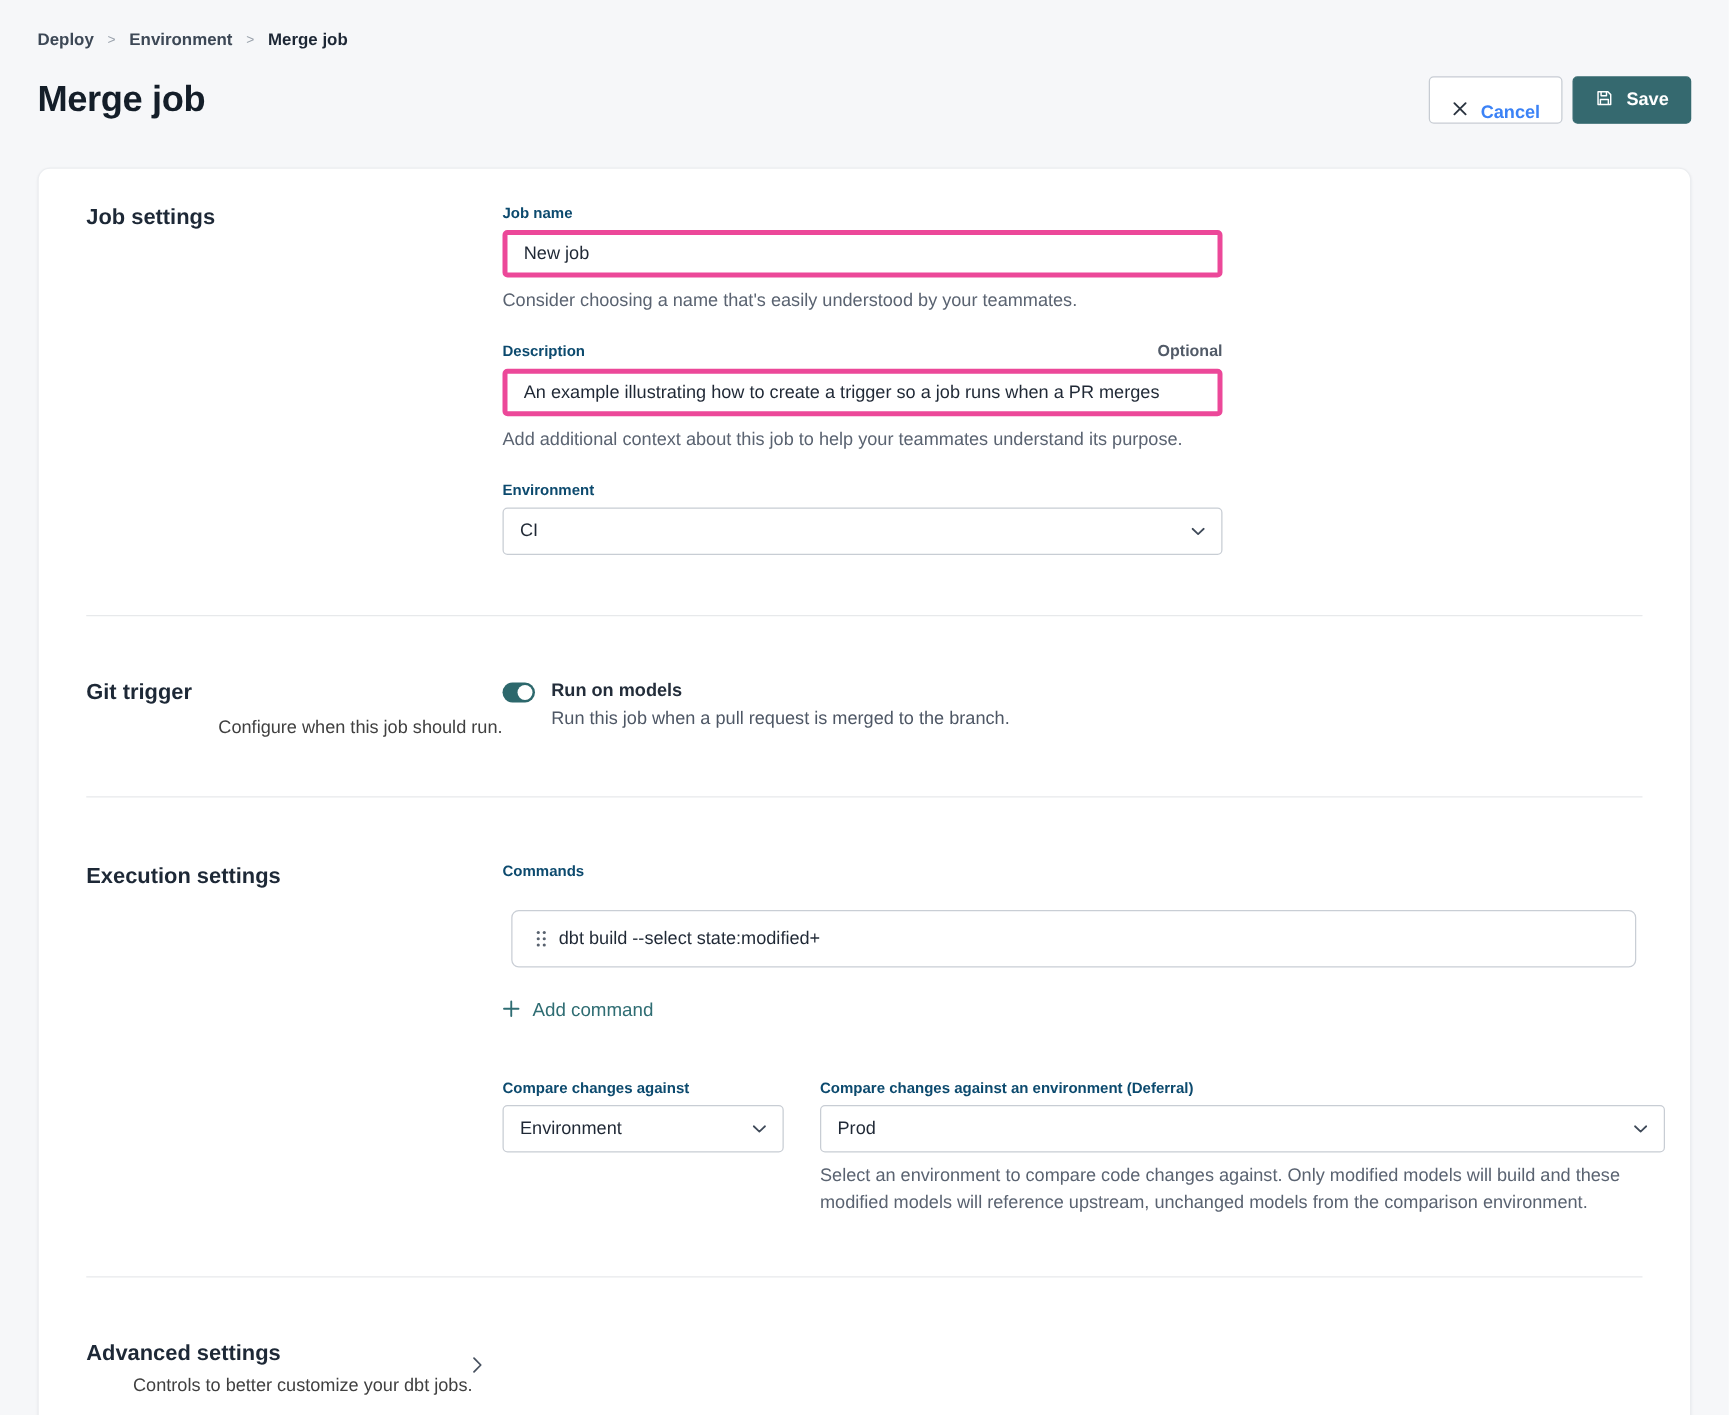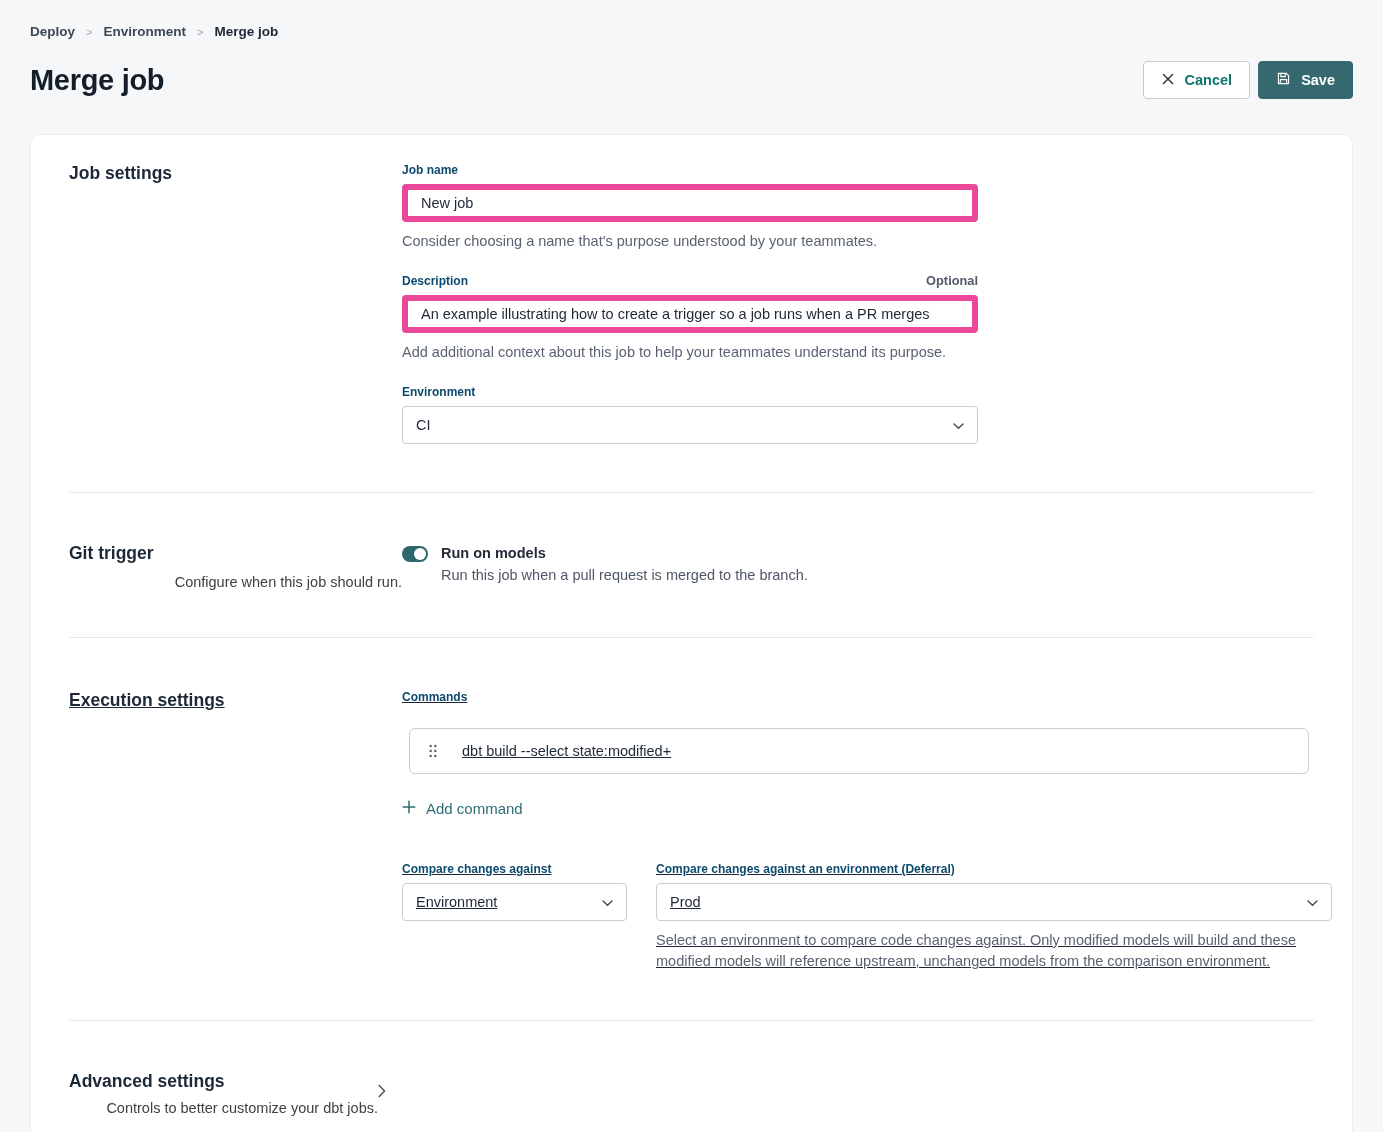--- a/index.html
+++ b/index.html
@@ -18,59 +18,59 @@
   .breadcrumb .crumb { cursor: pointer; }
   .breadcrumb .sep { color: #9aa2ac; font-size: 11px; font-weight: 400; }
   .breadcrumb .current { color: #1d2735; }
 
   
   .title-row { display: flex; justify-content: space-between; align-items: center; margin-top: 21px; height: 40px; }
   .page-title { font-size: 29px; font-weight: 700; color: #141e29; letter-spacing: -0.3px; }
   .actions { display: flex; gap: 8px; }
   .btn { display: inline-flex; align-items: center; gap: 10px; height: 38px; padding: 0 17px;
          border-radius: 4px; font-size: 14.5px; font-weight: 600; cursor: pointer; border: 1px solid transparent; }
-  .btn-cancel { background: #fff; border-color: #c7ccd3; color: #0f766e; }
+  .btn-cancel { background: #fff; border-color: #c7ccd3; color: #3b82f6; align-items: flex-end; }
   .btn-save   { background: #35696F; border-color: #35696F; color: #fff; }
 
   
   .card { margin-top: 34px; background: #fff; border: 1px solid #ebedf0; border-radius: 10px;
           box-shadow: 0 1px 2px rgba(16,24,40,0.04); padding: 0 38px; }
   hr.divider { border: none; border-top: 1px solid #e7e9eb; margin: 0; }
 
   .section { display: grid; grid-template-columns: 333px 1fr; }
   .s1 { padding: 28px 0 48px; }
   .s2 { padding: 50px 0 47px; }
-  .s3 { padding: 52px 0 48px; text-decoration: underline; }
+  .s3 { padding: 52px 0 48px; }
   .section-heading { font-size: 17.5px; font-weight: 700; color: #1d2836; line-height: 1.2; }
   .section-sub { font-size: 14.5px; color: #404040; margin-top: 10px; text-align: right; }
 
   
   .field { width: 576px; margin-bottom: 22px; }
   .field:last-child { margin-bottom: 0; }
   .field-label-row { display: flex; justify-content: space-between; align-items: baseline; margin-bottom: 7px; }
   .field-label { font-size: 12px; font-weight: 700; color: #0c4a6e; }
   .optional { font-size: 12.8px; font-weight: 600; color: #525b68; }
-  .text-input { width: 100%; height: 38px; border: 6px solid #ec4899; border-radius: 4px; padding: 0 13px;
+  .text-input { width: 100%; height: 38px; border: 4px solid #ec4899; border-radius: 4px; padding: 0 13px;
                 font-size: 14.5px; color: #1f2835; font-family: inherit; background: #fff; outline: none; }
   .helper { font-size: 14.5px; color: #5a6371; margin-top: 9px; line-height: 1.4; }
   .select { display: flex; align-items: center; justify-content: space-between; height: 38px;
             border: 1px solid #c8cdd4; border-radius: 4px; padding: 0 13px; font-size: 14.5px;
             color: #1f2835; background: #fff; cursor: pointer; }
 
   
   .trigger-row { display: flex; align-items: flex-start; gap: 13px; padding-top: 2px; }
   .toggle { width: 26px; height: 16px; border-radius: 9px; background: #2d686c; position: relative;
             flex: 0 0 auto; margin-top: 1px; cursor: pointer; }
   .toggle .knob { position: absolute; right: 2px; top: 2px; width: 12px; height: 12px; border-radius: 50%; background: #fff; }
   .trigger-title { font-size: 14.5px; font-weight: 700; color: #232d3a; }
   .trigger-desc { font-size: 14.5px; color: #4e5765; margin-top: 6px; }
 
   
   .command-row { margin-left: 7px; margin-top: 24px; width: 900px; height: 46px; border: 1px solid #c9ced5;
-                 border-radius: 6px; display: flex; align-items: center; padding: 0 16px; gap: 22px; background: #fff; }
+                 border-radius: 6px; display: flex; align-items: center; padding: 0 16px; gap: 7px; background: #fff; }
   .drag-handle { display: flex; cursor: grab; padding: 2px; }
   .command-text { font-size: 14.5px; color: #1f2835; }
   .add-command { display: inline-flex; align-items: center; gap: 10px; margin-top: 26px; color: #2f6d73;
                  font-size: 15px; font-weight: 400; cursor: pointer; text-align: right; }
   .compare-grid { display: grid; grid-template-columns: 225px 676px; gap: 29px; margin-top: 44px; }
   .compare-col .field-label-row { margin-bottom: 7px; }
   .deferral-helper { font-size: 14.5px; color: #5a6371; margin-top: 9px; line-height: 1.45; width: 676px; }
 
   
   .s4 { display: flex; padding: 50px 0 42px; }
@@ -120,21 +120,21 @@
       <div>
         <div class="section-heading">Job settings</div>
       </div>
       <div>
 
         <div class="field">
           <div class="field-label-row">
             <span class="field-label">Job name</span>
           </div>
           <input class="text-input" type="text" value="New job" style="">
-          <div class="helper">Consider choosing a name that's purpose understood by your teammates.</div>
+          <div class="helper">Consider choosing a name that's easily understood by your teammates.</div>
         </div>
 
         <div class="field">
           <div class="field-label-row">
             <span class="field-label">Description</span>
             <span class="optional">Optional</span>
           </div>
           <input class="text-input" type="text" value="An example illustrating how to create a trigger so a job runs when a PR merges" style="">
           <div class="helper">Add additional context about this job to help your teammates understand its purpose.</div>
         </div>

